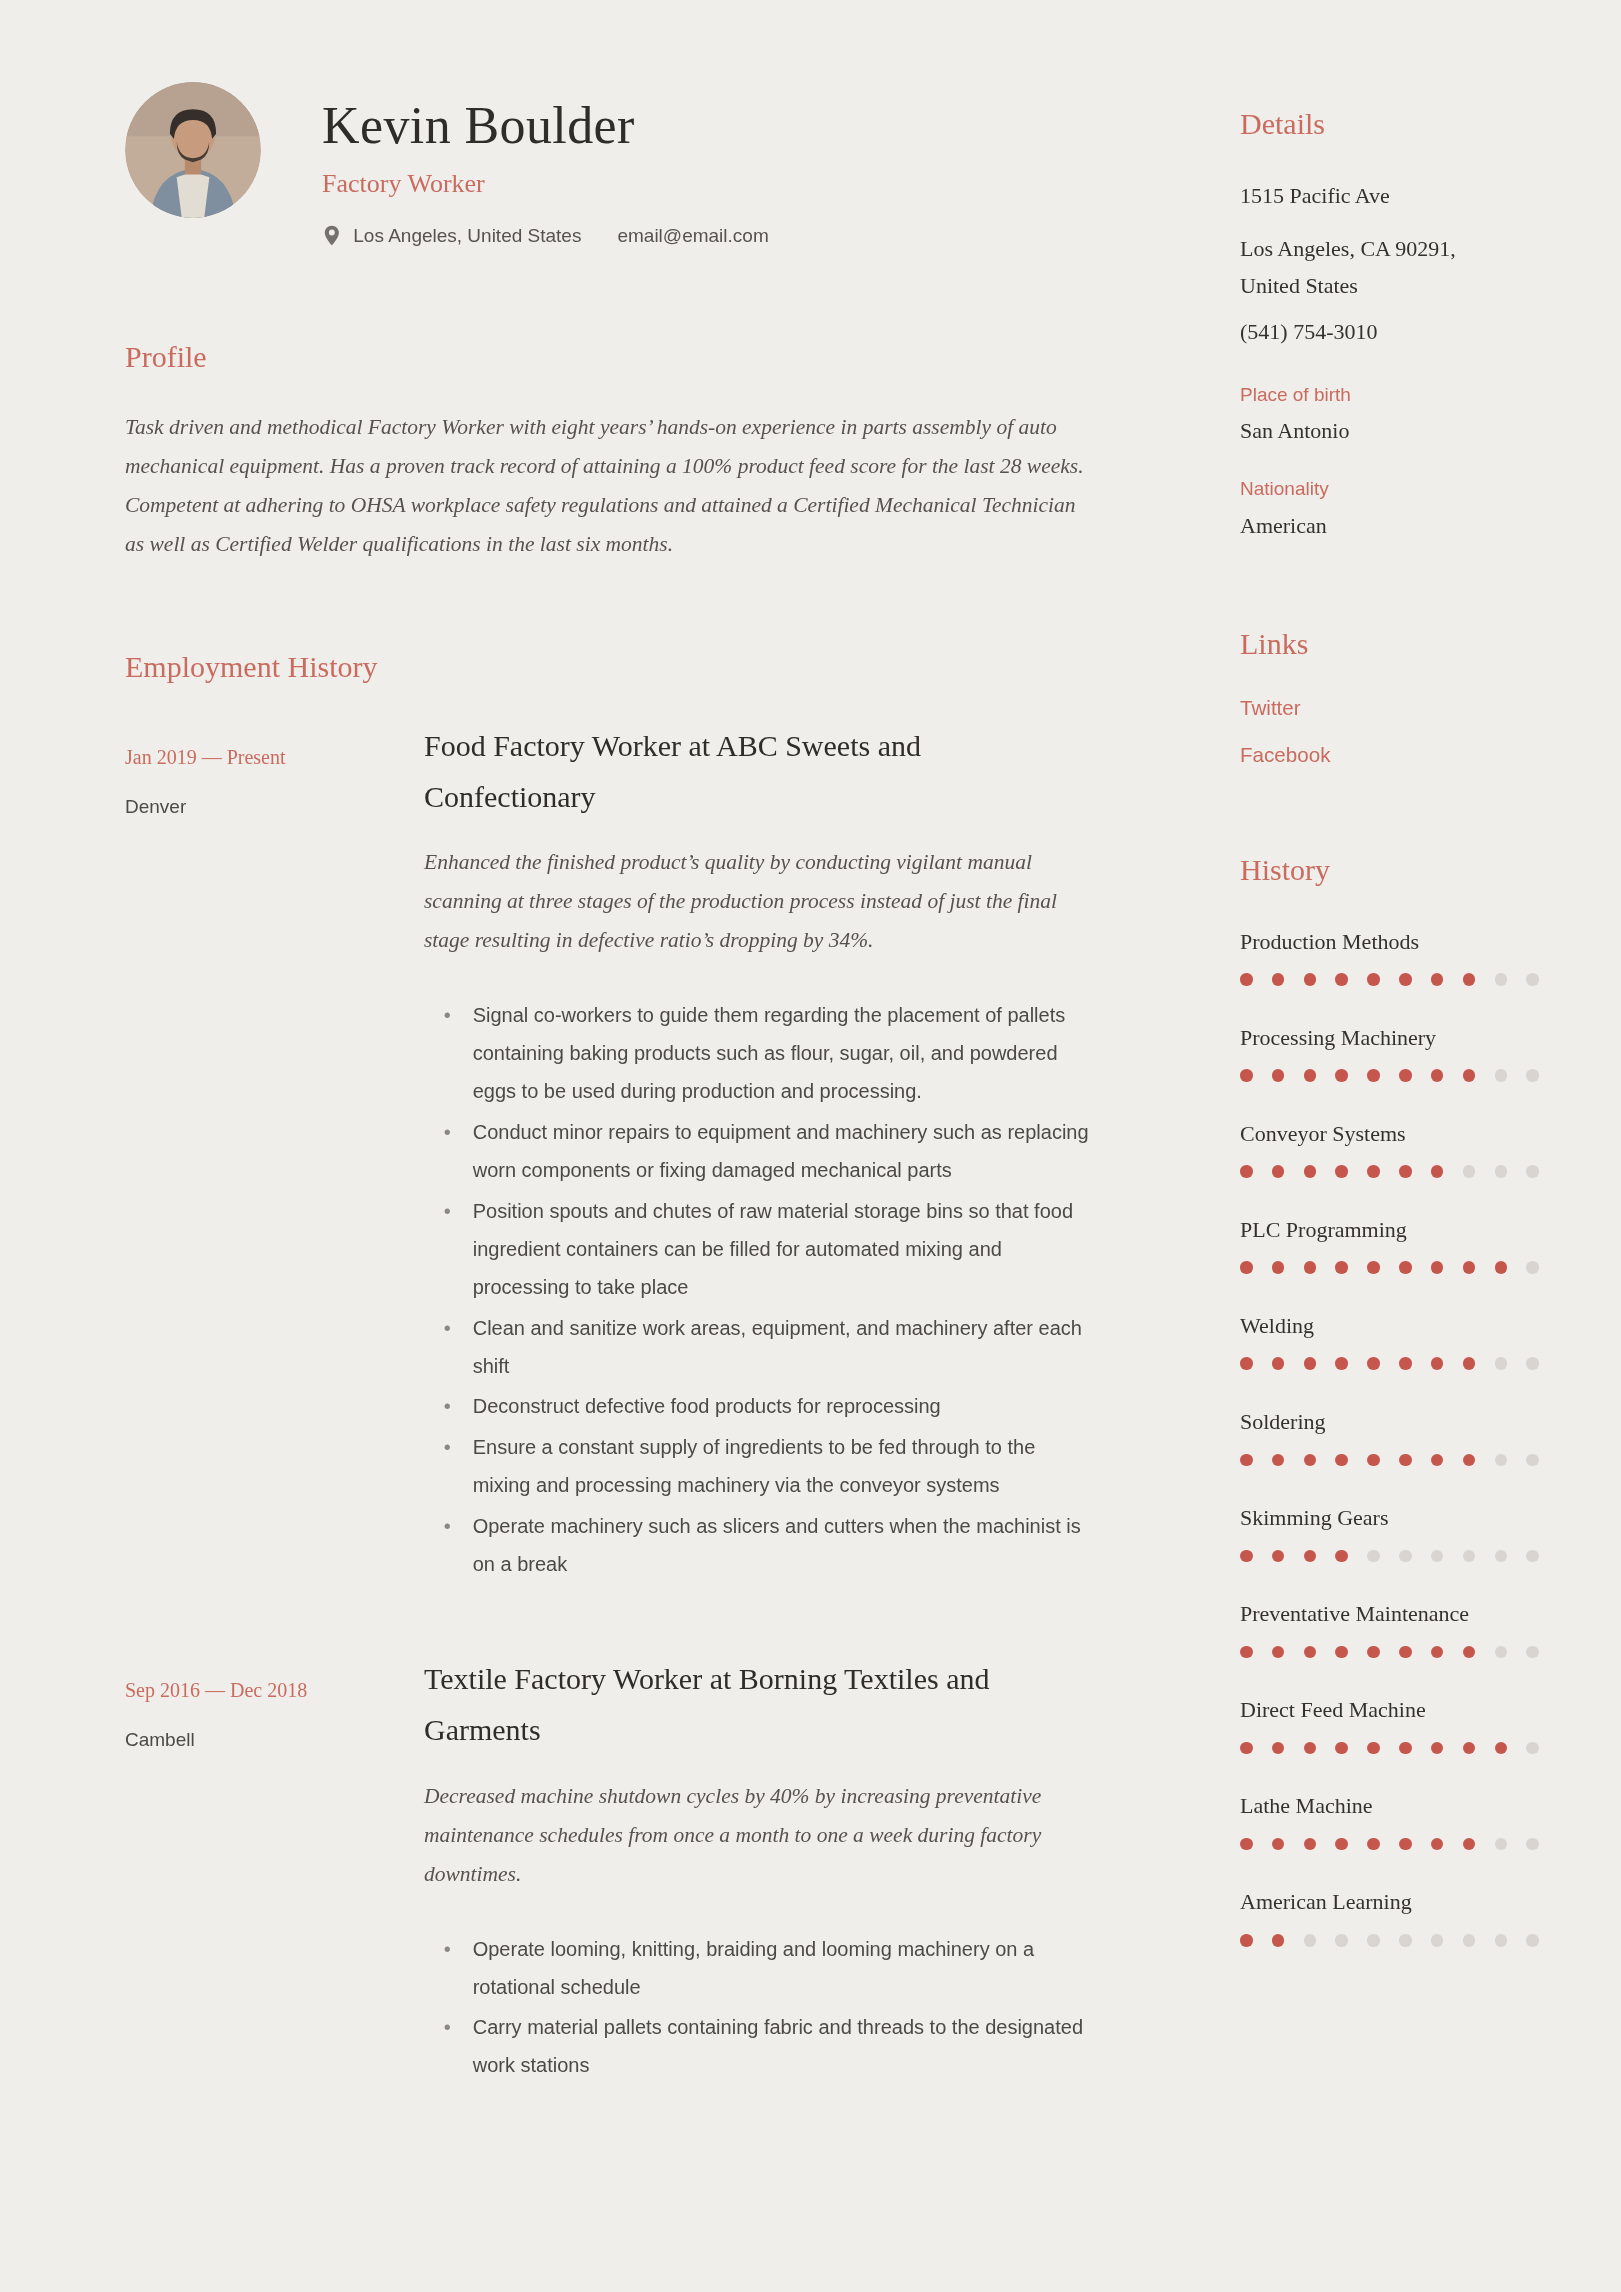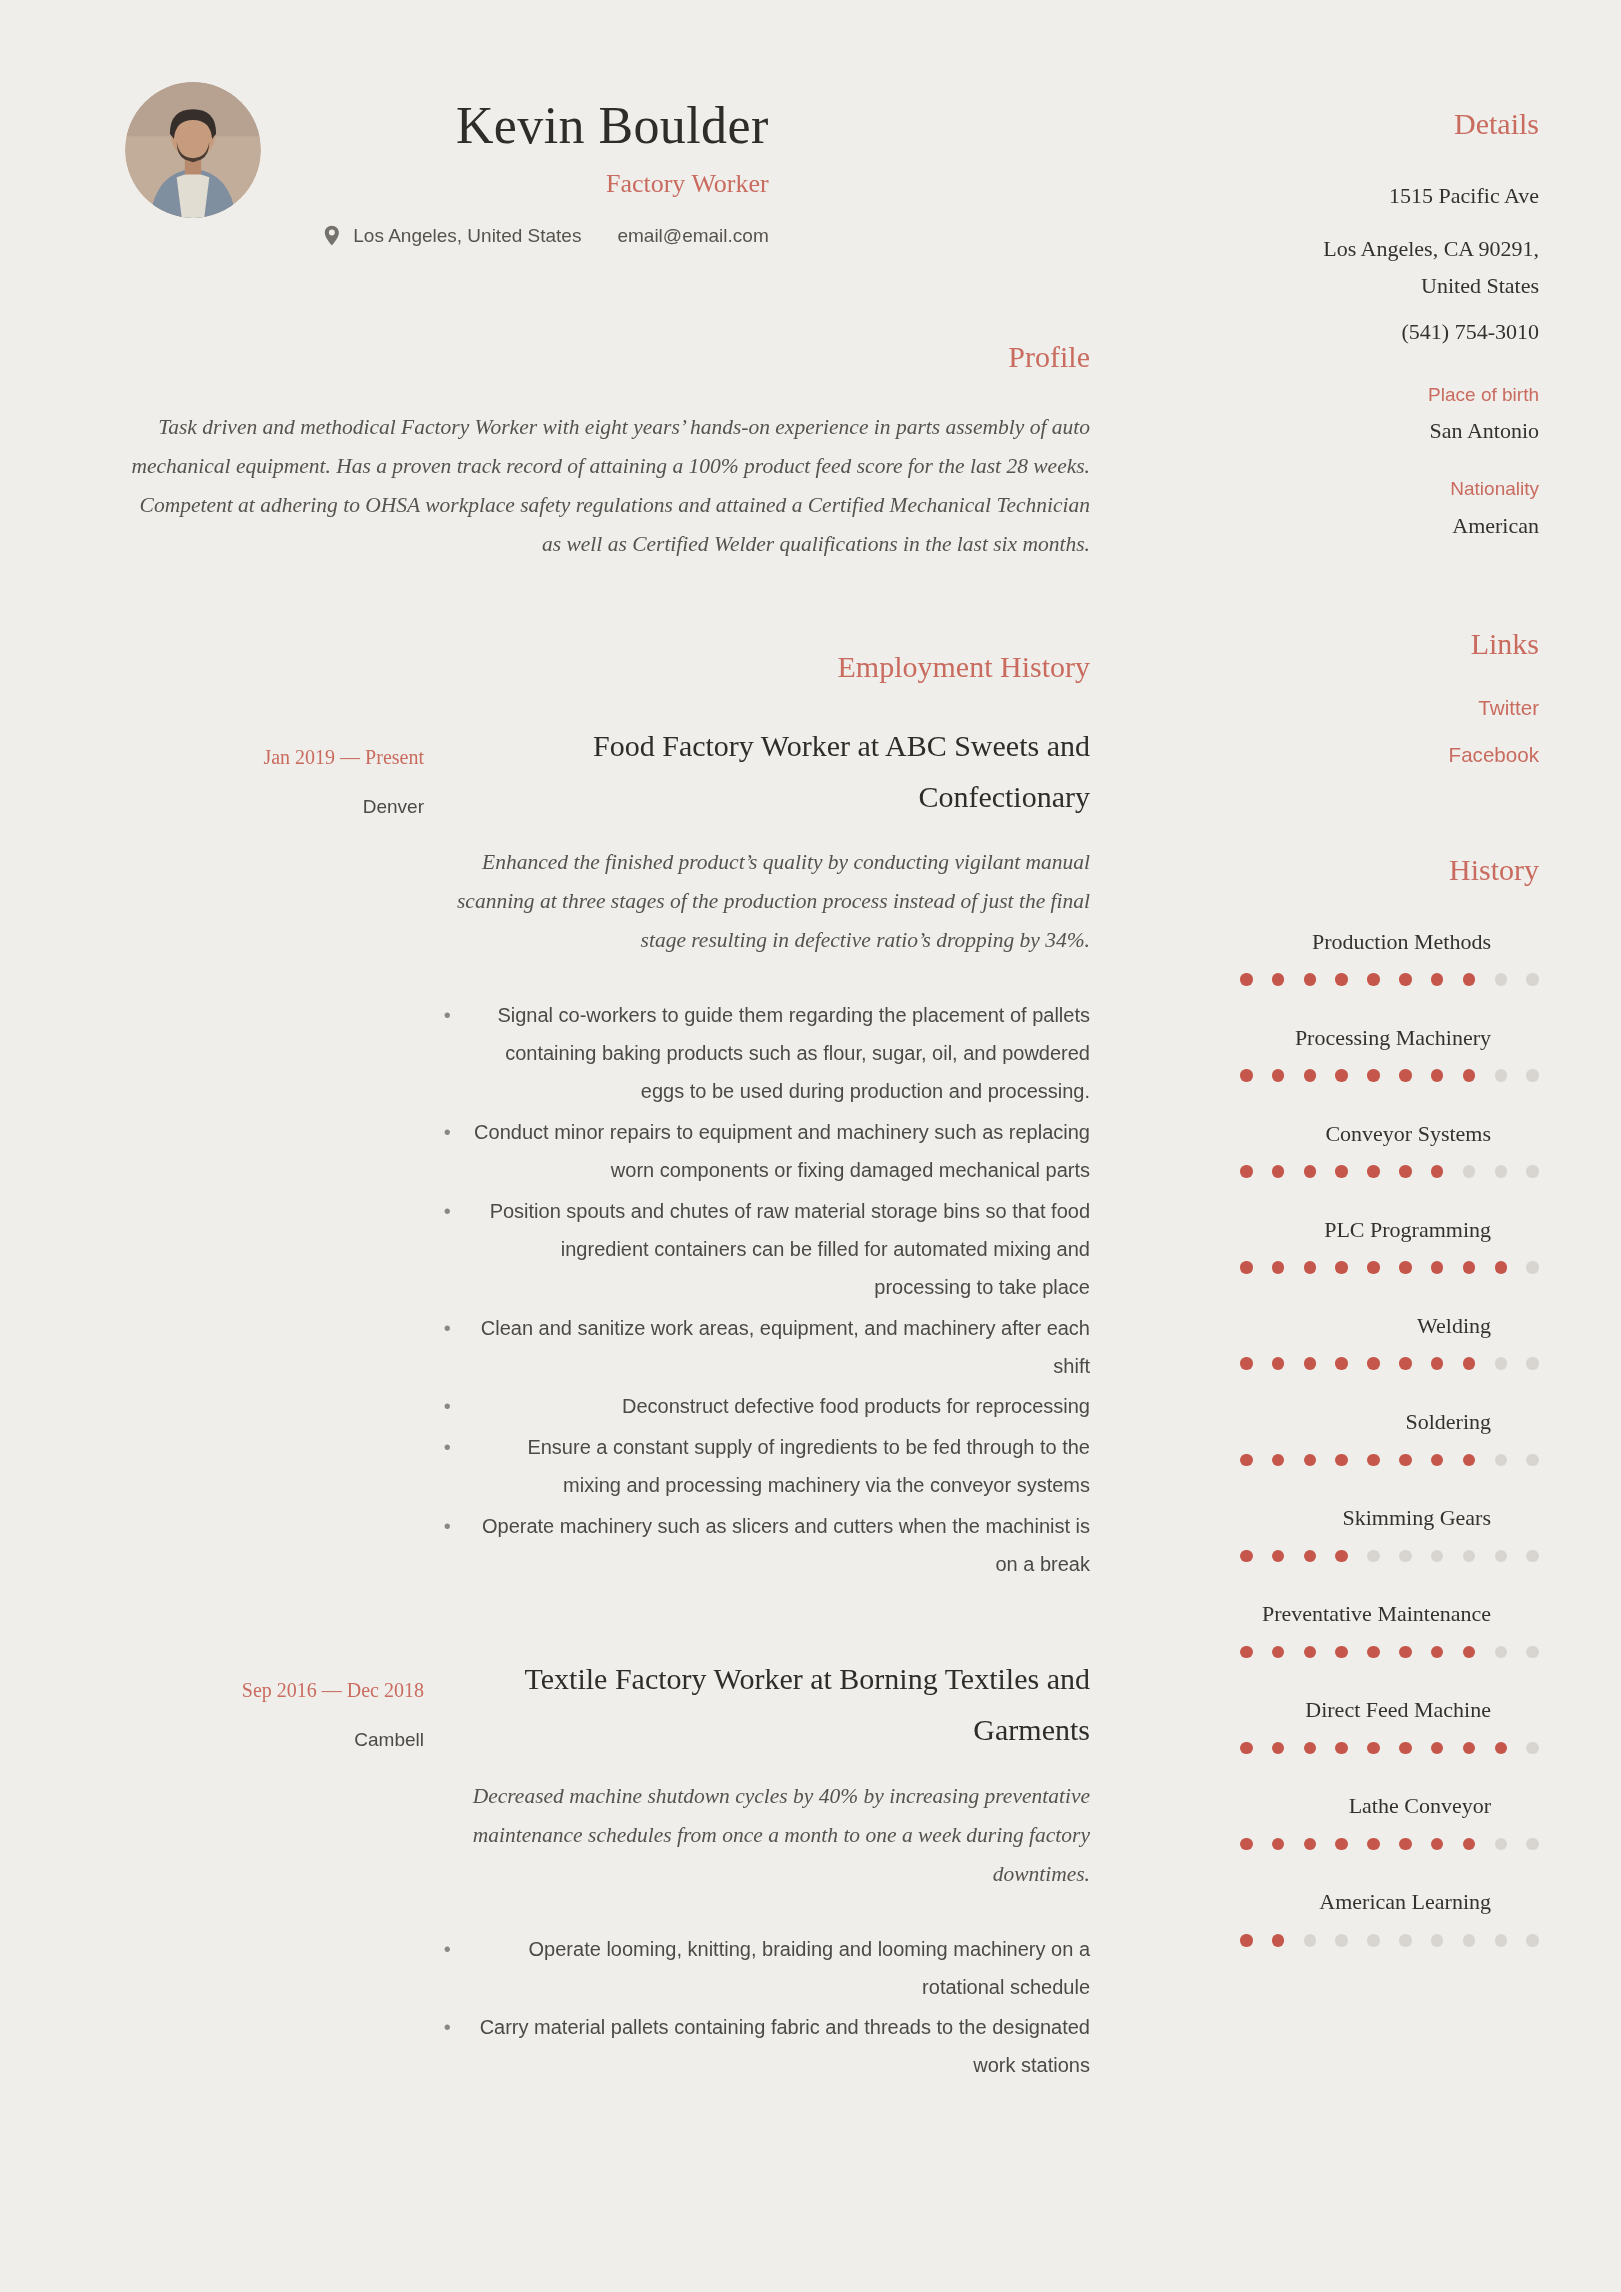--- a/index.html
+++ b/index.html
@@ -3,21 +3,21 @@
 <meta charset="utf-8">
 <style>
   * { margin:0; padding:0; box-sizing:border-box; }
   html,body { margin:0; }
   body {
     width:1621px; height:2293px; overflow:hidden;
     background:#f0eeea;
     font-family:"Liberation Sans", sans-serif;
     color:#34322f;
   }
-  .page { display:flex; padding:82px 82px 0 125px; gap:150px;text-align:right; }
+  .page { display:flex; padding:82px 82px 0 125px; gap:150px; }
   .main-col { width:965px; flex:0 0 965px; }
   .side-col { flex:1; min-width:0; padding-top:23px; }
 
   
   .header { display:flex; gap:61px; }
   .avatar { width:136px; height:136px; flex:0 0 136px; border-radius:50%; overflow:hidden; }
   .avatar svg { display:block; width:100%; height:100%; }
   .head-info { padding-top:14.3px; }
   .person-name { font:400 52px/1.15 "Liberation Serif", serif; color:#2f2d2a; letter-spacing:0.4px; }
   .person-title { font:400 26px "Liberation Serif", serif; color:#c96b5f; margin-top:13.4px; }
@@ -309,21 +309,21 @@
             <span class="dot filled"></span>
             <span class="dot filled"></span>
             <span class="dot filled"></span>
             <span class="dot filled"></span>
             <span class="dot filled"></span>
             <span class="dot filled"></span>
             <span class="dot"></span>
           </div>
       </div>
       <div class="skill">
-        <div class="skill-name">Lathe Conveyor</div>
+        <div class="skill-name">Lathe Machine</div>
         <div class="dots">
             <span class="dot filled"></span>
             <span class="dot filled"></span>
             <span class="dot filled"></span>
             <span class="dot filled"></span>
             <span class="dot filled"></span>
             <span class="dot filled"></span>
             <span class="dot filled"></span>
             <span class="dot filled"></span>
             <span class="dot"></span>

